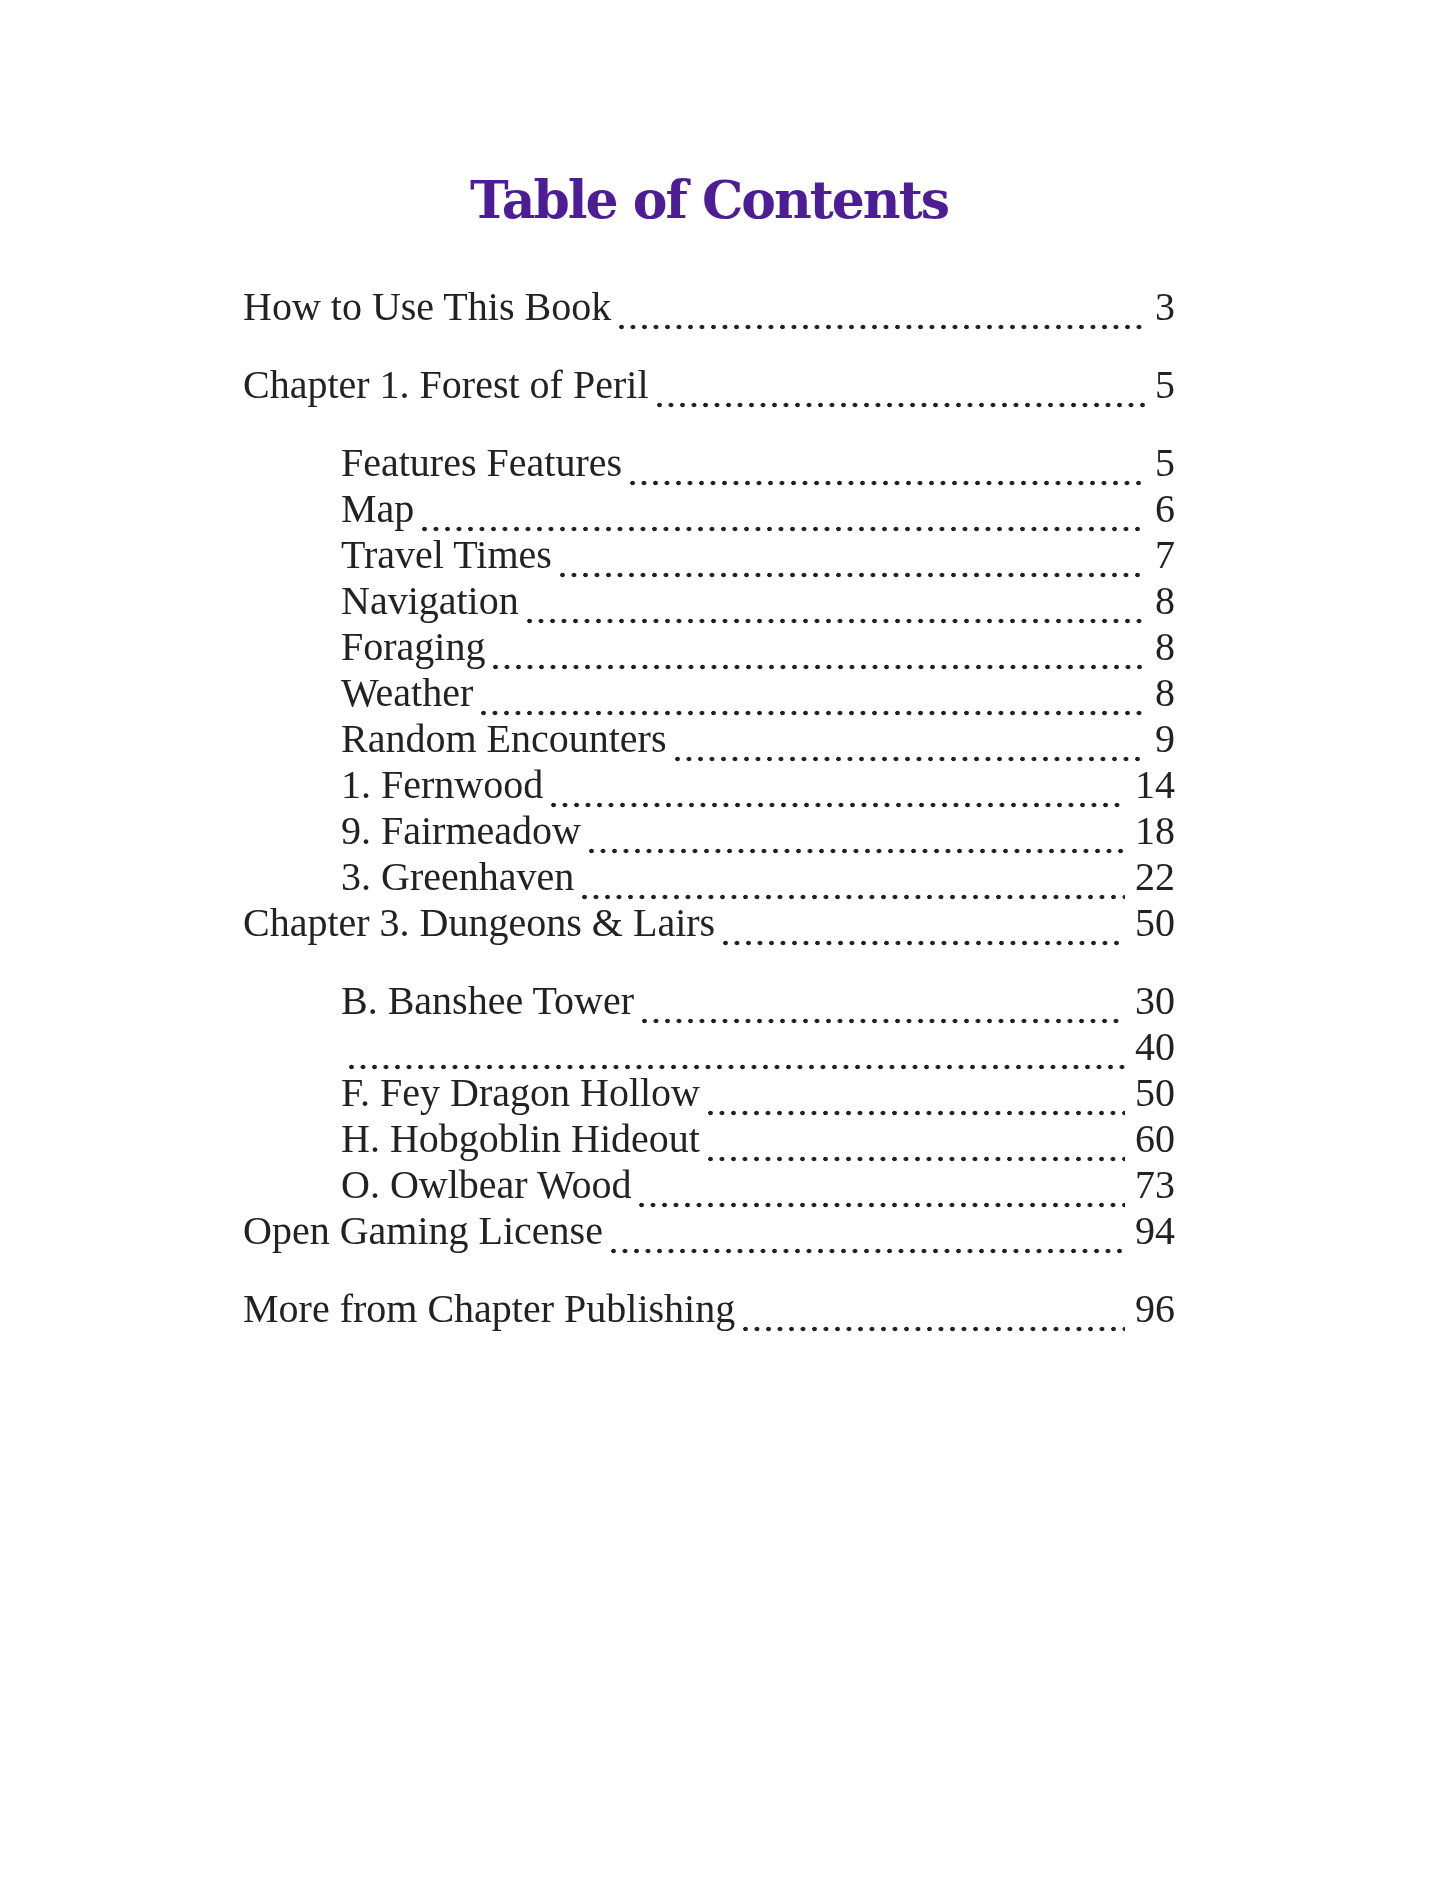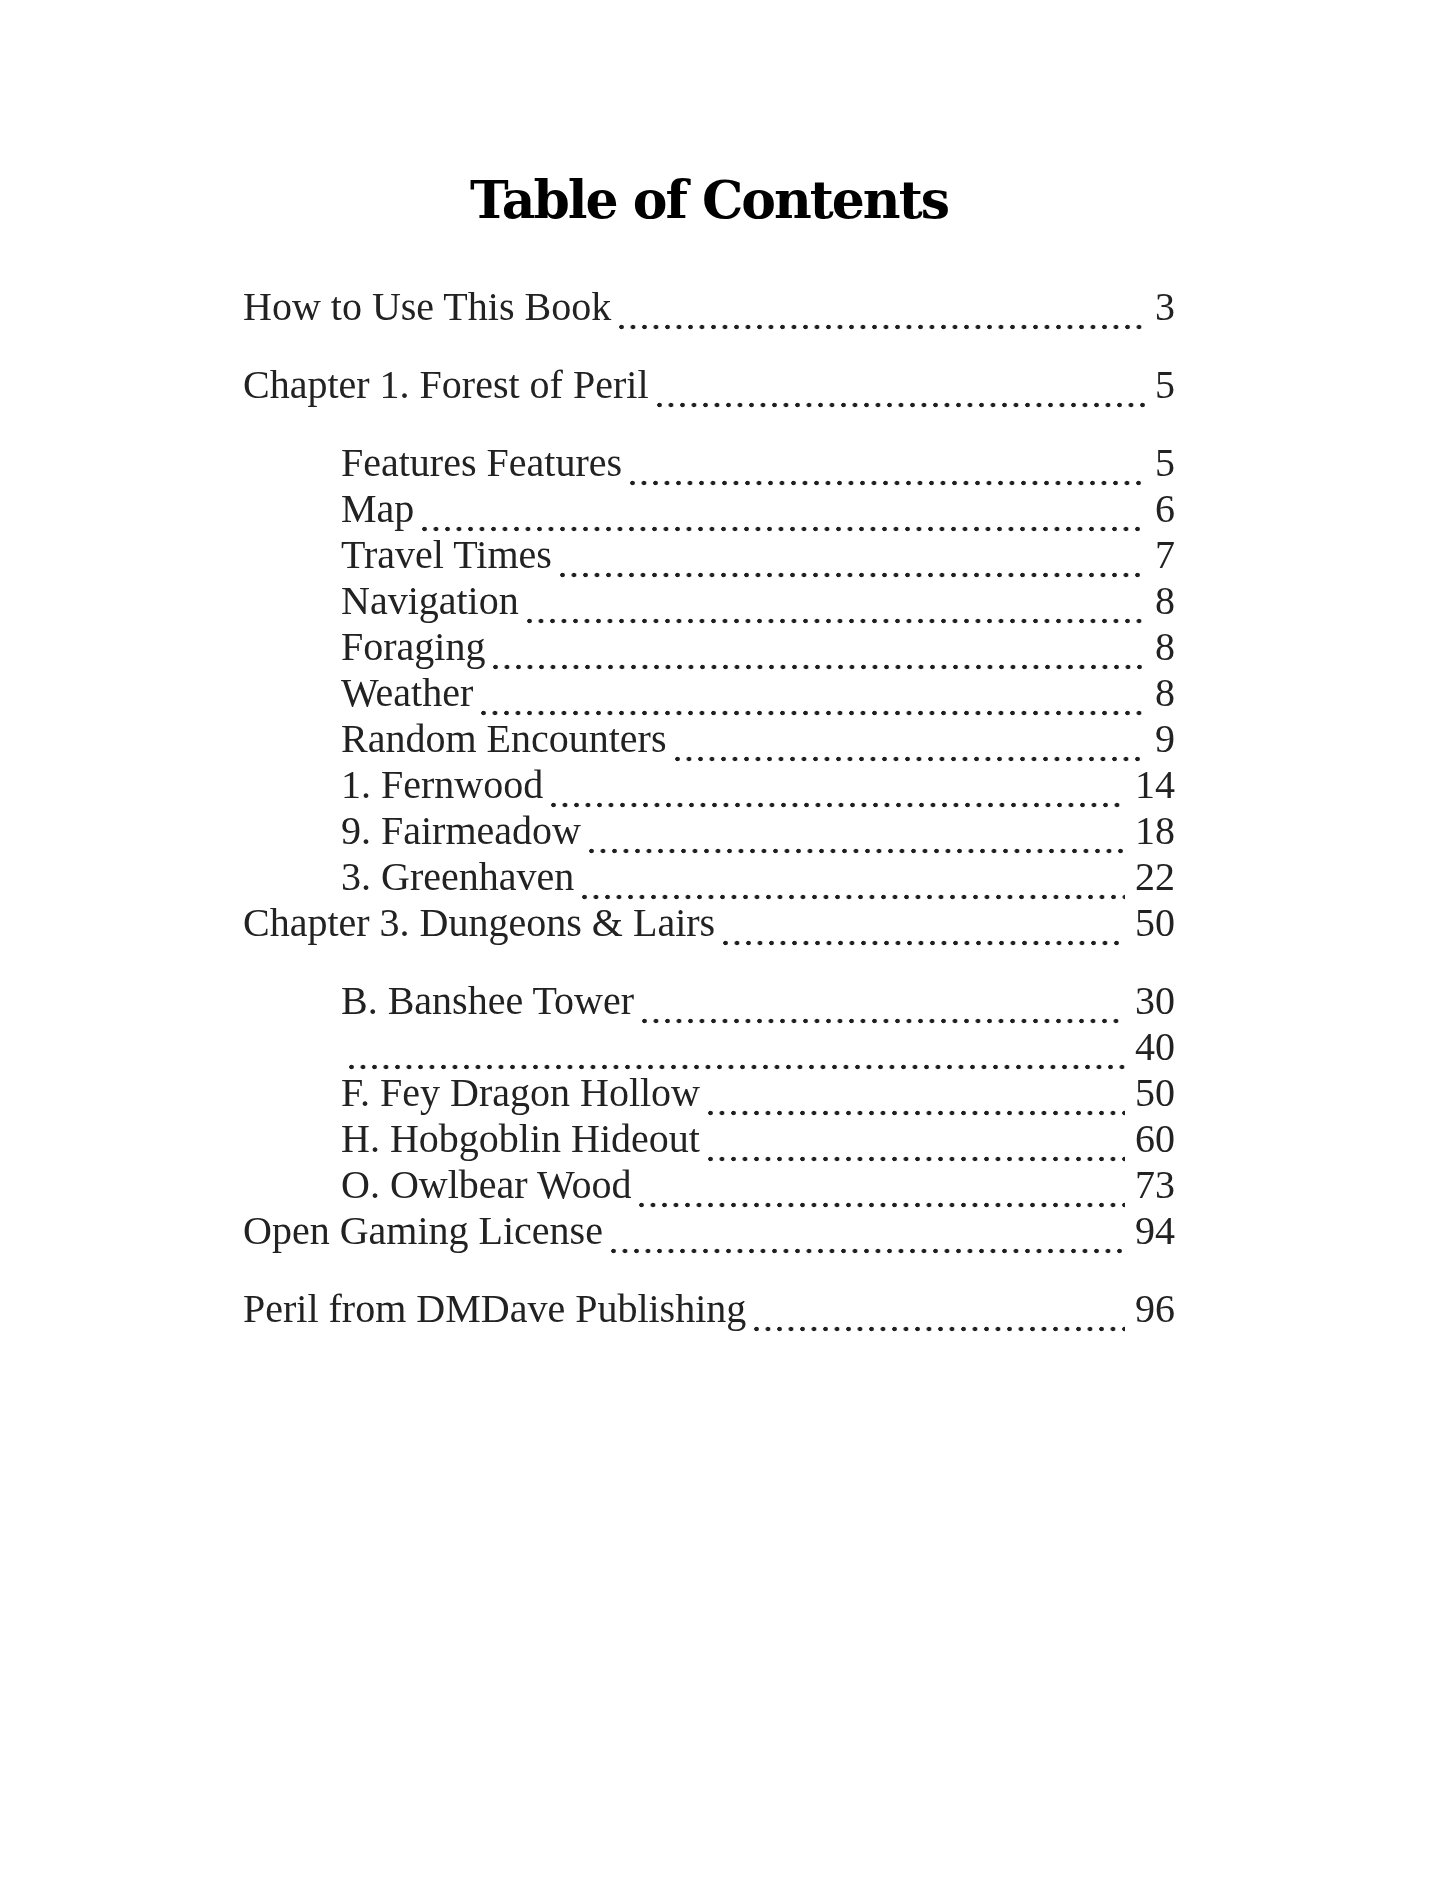--- a/index.html
+++ b/index.html
@@ -23,21 +23,21 @@
     width: 932px;
     padding-top: 170px;
   }
   .toc-title {
     font-family: "DejaVu Serif", "Liberation Serif", serif;
     font-weight: 700;
     font-size: 52px;
     line-height: 1.15;
     letter-spacing: -2px;
     text-align: center;
-    color: #000000;
+    color: #4c1d95;
     margin: 0 0 54px 0;
   }
   .toc {
     font-size: 40px;
   }
   .row {
     display: flex;
     align-items: flex-end;
     line-height: 46px;
     white-space: nowrap;
@@ -186,20 +186,20 @@
       </div>
 
 
       <div class="row top">
         <span class="label">Open Gaming License</span>
         <span class="leader"></span>
         <span class="pagenum">94</span>
       </div>
 
       <div class="row top">
-        <span class="label">Peril from DMDave Publishing</span>
+        <span class="label">More from Chapter Publishing</span>
         <span class="leader"></span>
         <span class="pagenum">96</span>
       </div>
 
     </div>
   </div>
 </div>
 
 </body></html>

